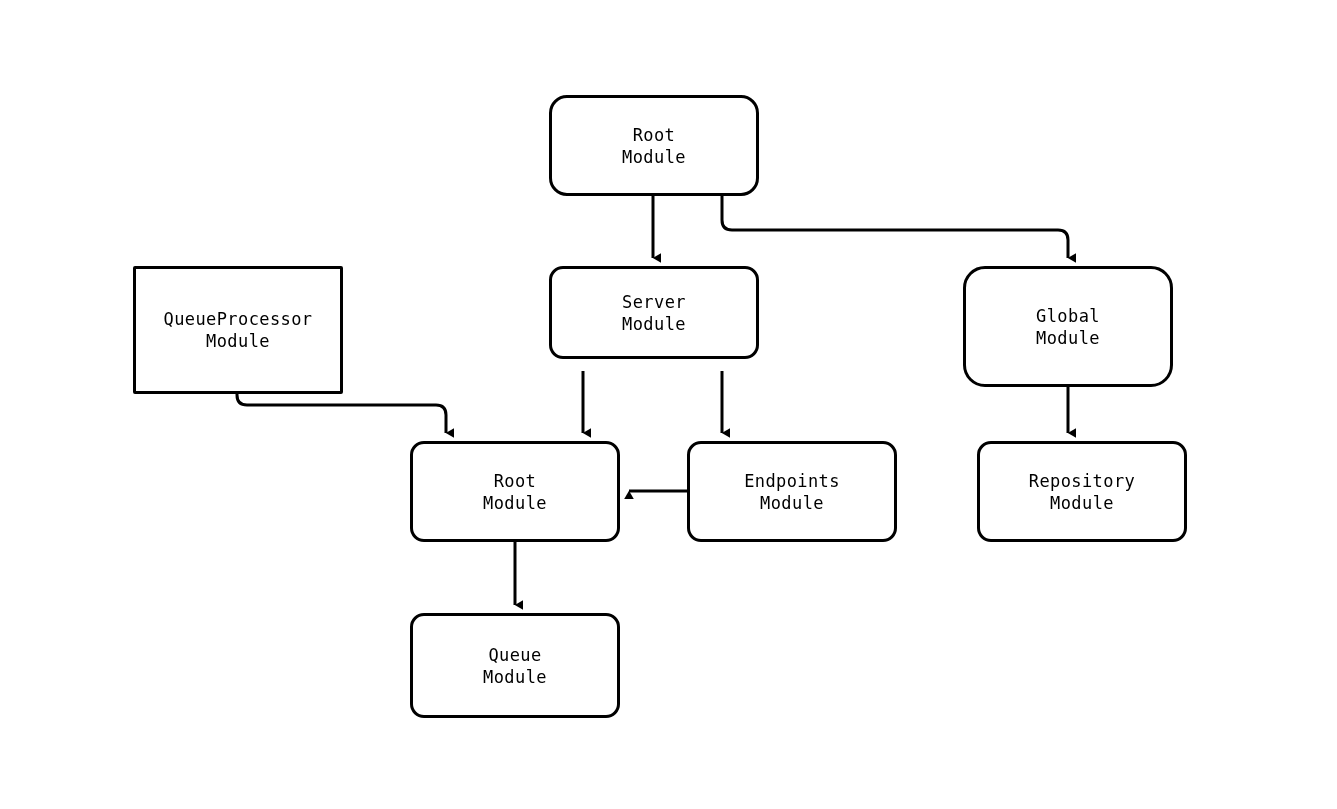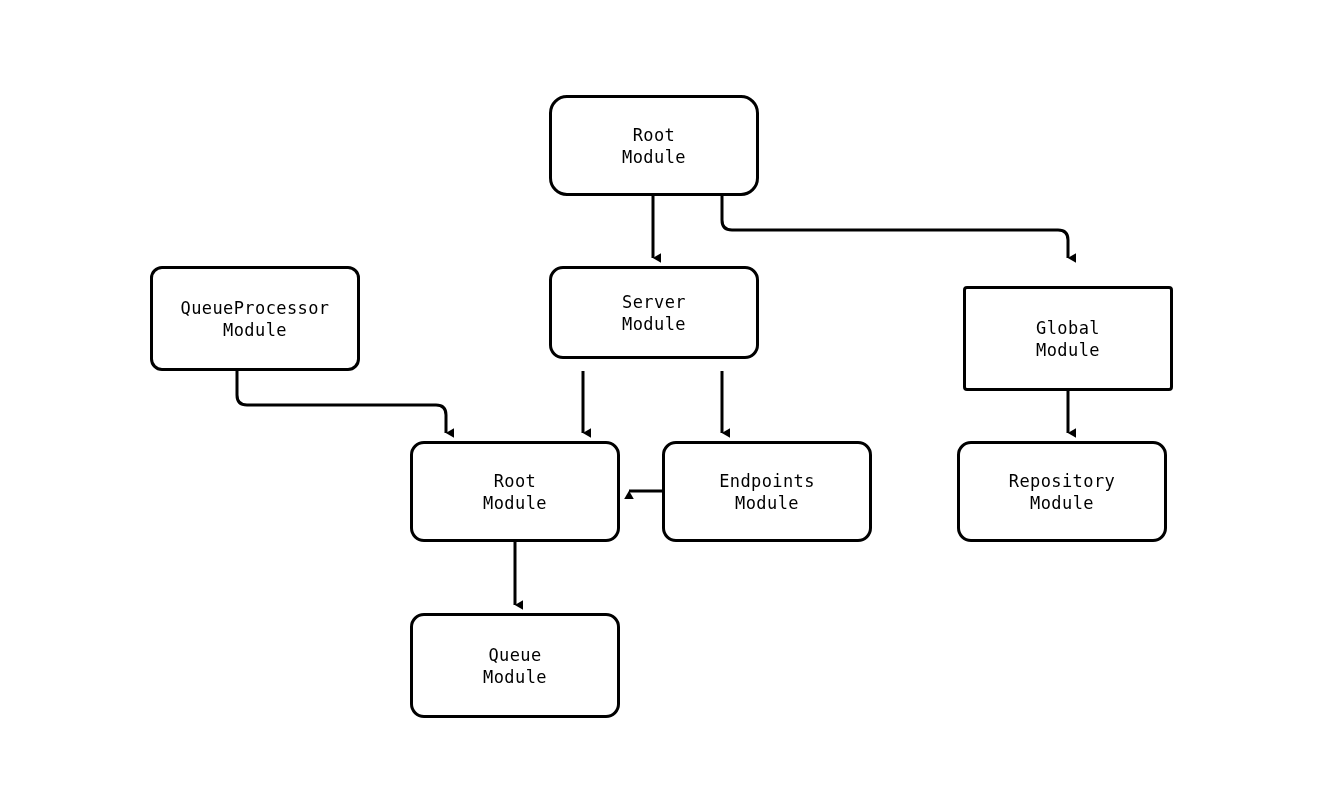--- a/index.html
+++ b/index.html
@@ -72,41 +72,41 @@
         <path d="M 515 542 L 515 605" fill="none" stroke="#000000" stroke-width="3" stroke-linecap="butt" stroke-linejoin="round" marker-end="url(#arrow-down)"></path>
         <path d="M 1068 371 L 1068 433" fill="none" stroke="#000000" stroke-width="3" stroke-linecap="butt" stroke-linejoin="round" marker-end="url(#arrow-down)"></path>
       </g>
   </svg>
 
   <div id="node-layer">
       <div class="node" style="left: 549px; top: 95px; width: 210px; height: 101px; border-color: rgb(0, 0, 0); border-width: 3px; border-radius: 18px;">
         <div class="node-line" style="color: rgb(0, 0, 0);">Root</div>
         <div class="node-line" style="color: rgb(0, 0, 0);">Module</div>
       </div>
-      <div class="node" style="left: 133px; top: 266px; width: 210px; height: 105px; border-color: rgb(0, 0, 0); border-width: 3px; border-radius: 12px; margin-left: 17px;">
+      <div class="node" style="left: 133px; top: 266px; width: 210px; height: 128px; border-color: rgb(0, 0, 0); border-width: 3px; border-radius: 2px;">
         <div class="node-line" style="color: rgb(0, 0, 0);">QueueProcessor</div>
         <div class="node-line" style="color: rgb(0, 0, 0);">Module</div>
       </div>
       <div class="node" style="left: 549px; top: 266px; width: 210px; height: 93px; border-color: rgb(0, 0, 0); border-width: 3px; border-radius: 14px;">
         <div class="node-line" style="color: rgb(0, 0, 0);">Server</div>
         <div class="node-line" style="color: rgb(0, 0, 0);">Module</div>
       </div>
-      <div class="node" style="left: 963px; top: 266px; width: 210px; height: 105px; border-color: rgb(0, 0, 0); border-width: 3px; border-radius: 4px; margin-top: 20px;">
+      <div class="node" style="left: 963px; top: 266px; width: 210px; height: 121px; border-color: rgb(0, 0, 0); border-width: 3px; border-radius: 22px;">
         <div class="node-line" style="color: rgb(0, 0, 0);">Global</div>
         <div class="node-line" style="color: rgb(0, 0, 0);">Module</div>
       </div>
       <div class="node" style="left: 410px; top: 441px; width: 210px; height: 101px; border-color: rgb(0, 0, 0); border-width: 3px; border-radius: 14px;">
         <div class="node-line" style="color: rgb(0, 0, 0);">Root</div>
         <div class="node-line" style="color: rgb(0, 0, 0);">Module</div>
       </div>
-      <div class="node" style="left: 662px; top: 441px; width: 210px; height: 101px; border-color: rgb(0, 0, 0); border-width: 3px; border-radius: 14px;">
+      <div class="node" style="left: 687px; top: 441px; width: 210px; height: 101px; border-color: rgb(0, 0, 0); border-width: 3px; border-radius: 14px;">
         <div class="node-line" style="color: rgb(0, 0, 0);">Endpoints</div>
         <div class="node-line" style="color: rgb(0, 0, 0);">Module</div>
       </div>
-      <div class="node" style="left: 957px; top: 441px; width: 210px; height: 101px; border-color: rgb(0, 0, 0); border-width: 3px; border-radius: 14px;">
+      <div class="node" style="left: 977px; top: 441px; width: 210px; height: 101px; border-color: rgb(0, 0, 0); border-width: 3px; border-radius: 14px;">
         <div class="node-line" style="color: rgb(0, 0, 0);">Repository</div>
         <div class="node-line" style="color: rgb(0, 0, 0);">Module</div>
       </div>
       <div class="node" style="left: 410px; top: 613px; width: 210px; height: 105px; border-color: rgb(0, 0, 0); border-width: 3px; border-radius: 14px;">
         <div class="node-line" style="color: rgb(0, 0, 0);">Queue</div>
         <div class="node-line" style="color: rgb(0, 0, 0);">Module</div>
       </div>
     </div>
 
 </div>

